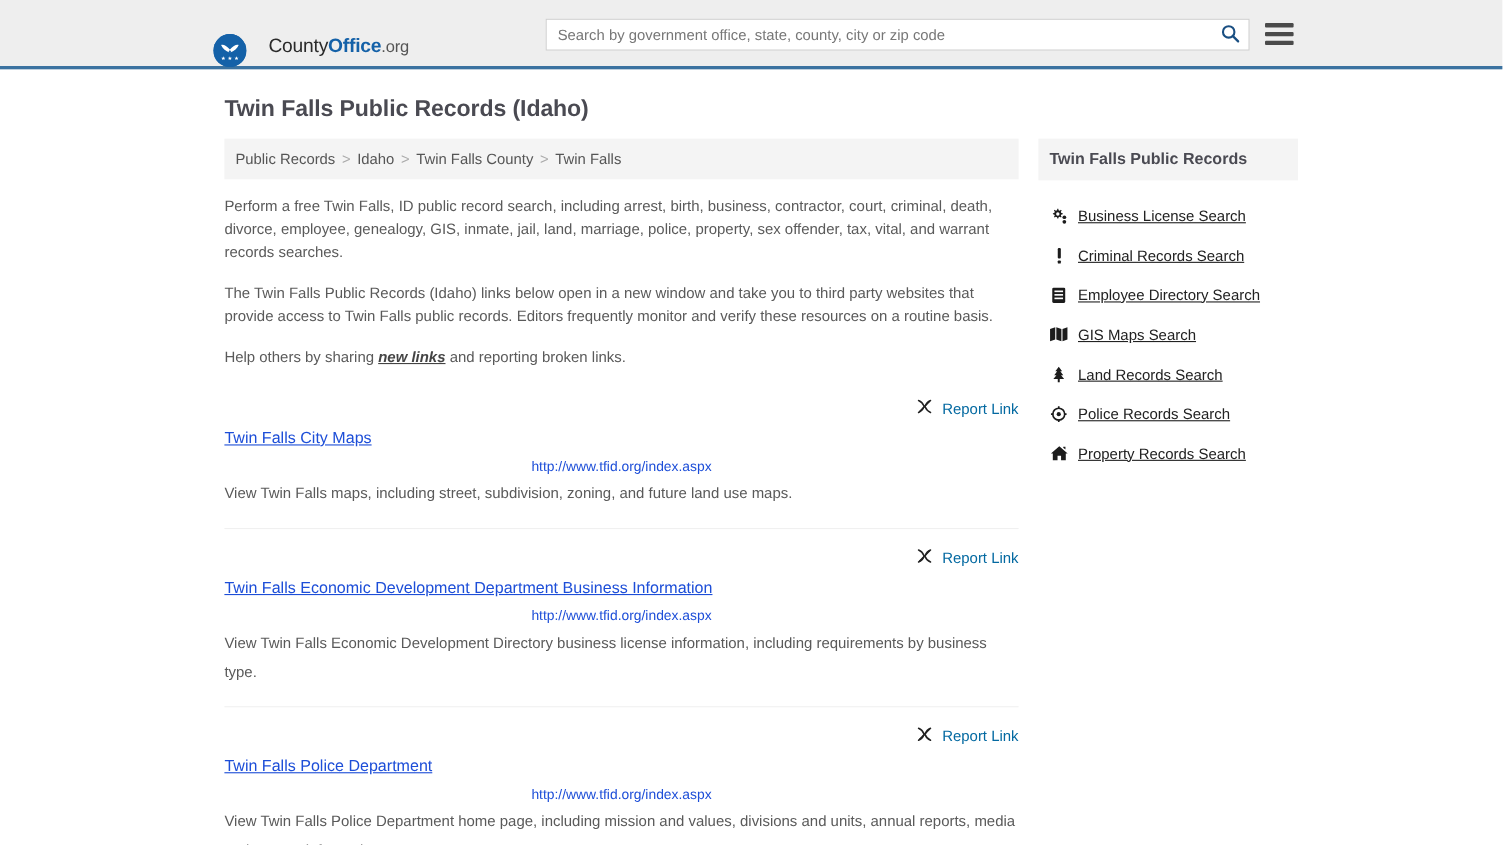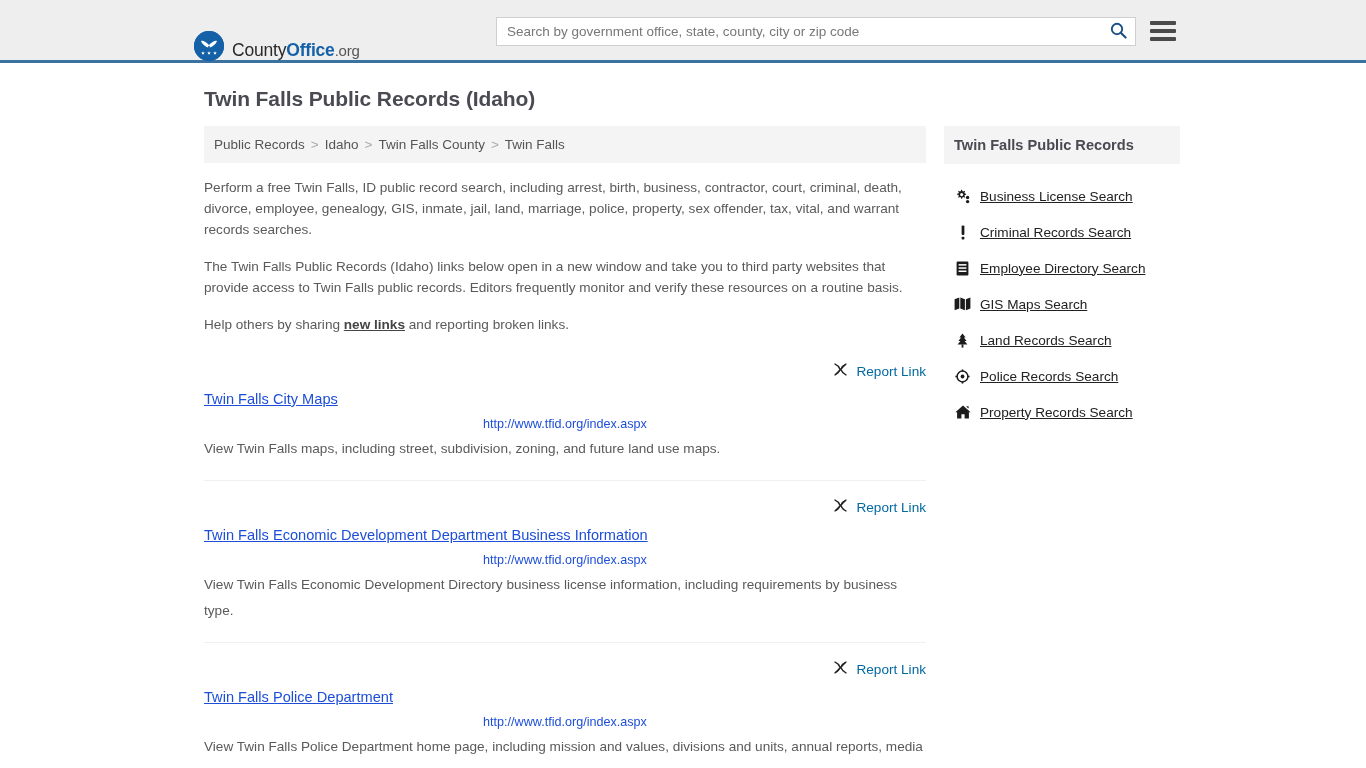--- a/index.html
+++ b/index.html
@@ -15,23 +15,23 @@
   .site-header {
     height: 63px;
     background: #eeeeee;
     border-bottom: 3px solid #3b72a0;
     display: flex;
     align-items: center;
     position: relative;
   }
   .brand {
     display: flex;
-    align-items: flex-end;
+    align-items: flex-start;
     margin-left: 194px;
-    gap: 8px;
+    gap: 20px;
     margin-top: 32px;
   }
   .brand-mark {
     width: 30px; height: 30px;
     border-radius: 50%;
     background: #1461a8;
     position: relative;
     flex: 0 0 auto;
   }
   .brand-mark svg { display: block; }
@@ -133,21 +133,21 @@
   
   .intro {
     font-size: 13.6px;
     color: #5a5a5a;
     line-height: 21px;
     margin: 14px 0 0 0;
   }
   .intro.second { margin-top: 16px; }
   .intro.help { margin-top: 16px; }
   .intro a, .inline-link {
-    color: #444; font-weight: bold; text-decoration: underline;
+    color: #444; font-weight: bold; text-decoration: underline; font-style: italic;
   }
 
   
   .results { margin-top: 26px; }
   .result {
     padding: 0 0 18px 0;
     border-bottom: 1px solid #f0f0f0;
     margin-bottom: 16px;
   }
   .result:last-child { border-bottom: 0; }

